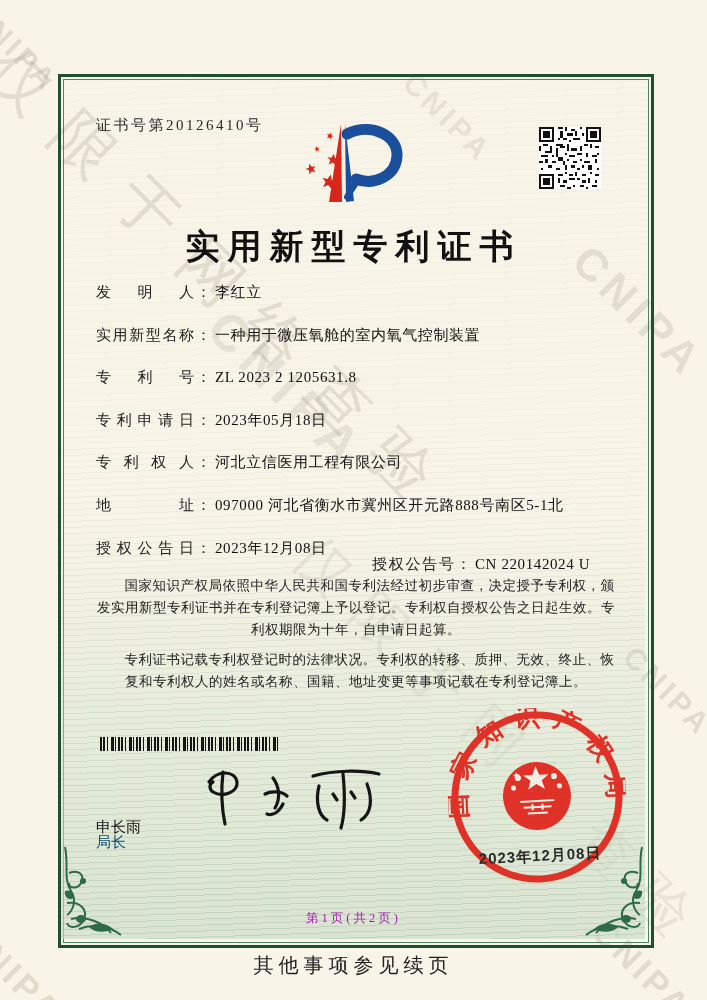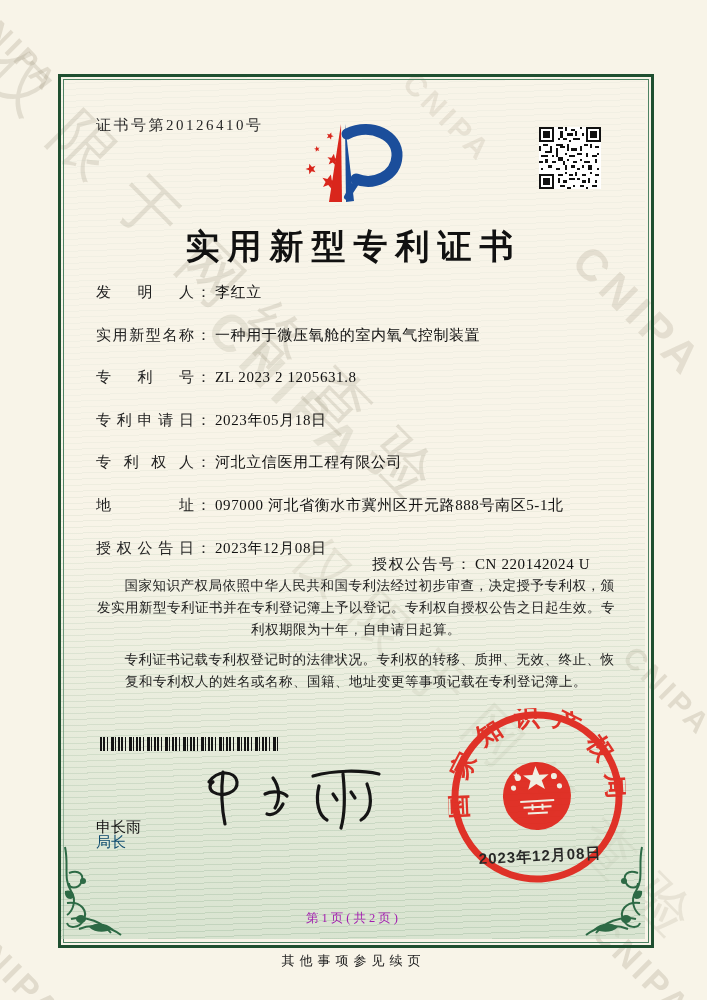--- a/index.html
+++ b/index.html
@@ -42,21 +42,21 @@
   .paras{position:absolute;left:96px;top:575px;width:520px;font-size:13.5px;line-height:22px;color:#222;}
   .paras p{margin:0;text-indent:2em;letter-spacing:.5px;text-align:center;}
   .paras p + p{margin-top:8px;}
   .barcode{position:absolute;left:100px;top:737px;width:178px;height:14px;
     background:repeating-linear-gradient(90deg,#141414 0 2px,transparent 2px 3px,#141414 3px 5px,transparent 5px 7px,#141414 7px 8px,transparent 8px 11px,#141414 11px 14px,transparent 14px 15px,#141414 15px 16px,transparent 16px 18px);}
   .sig-title{position:absolute;left:96px;top:790px;font-size:15px;font-family:Liberation Serif, serif;color:#0c4a6e;margin-top:43px;}
   .sig-name{position:absolute;left:96px;top:818px;font-size:15px;font-family:"Liberation Sans","DejaVu Sans",sans-serif;color:#111;text-align:right;}
   .sig-svg{position:absolute;left:195px;top:758px;width:200px;height:78px;}
   .seal{position:absolute;left:448px;top:708px;width:178px;height:178px;transform:rotate(-3deg);opacity:.93;}
   .page-num{position:absolute;left:0;top:910px;width:707px;text-align:center;font-size:12.5px;letter-spacing:3px;color:#a21caf;}
-  .cont-note{position:absolute;left:0;top:952px;width:707px;text-align:center;font-size:13px;letter-spacing:5px;color:#222;}
+  .cont-note{position:absolute;left:0;top:952px;width:707px;text-align:center;font-size:20px;letter-spacing:5px;color:#222;}
   .corner{position:absolute;width:90px;height:95px;z-index:4;}
   .corner-left{left:59px;top:845px;}
   .corner-right{left:558px;top:845px;transform:scaleX(-1);}
 </style>
 </head>
 <body>
 
 <div class="page">
 
   <div class="wm wm-sans" style="left:-14px;top:-4px;font-size:30px;letter-spacing:4px;">CNIPA</div>

